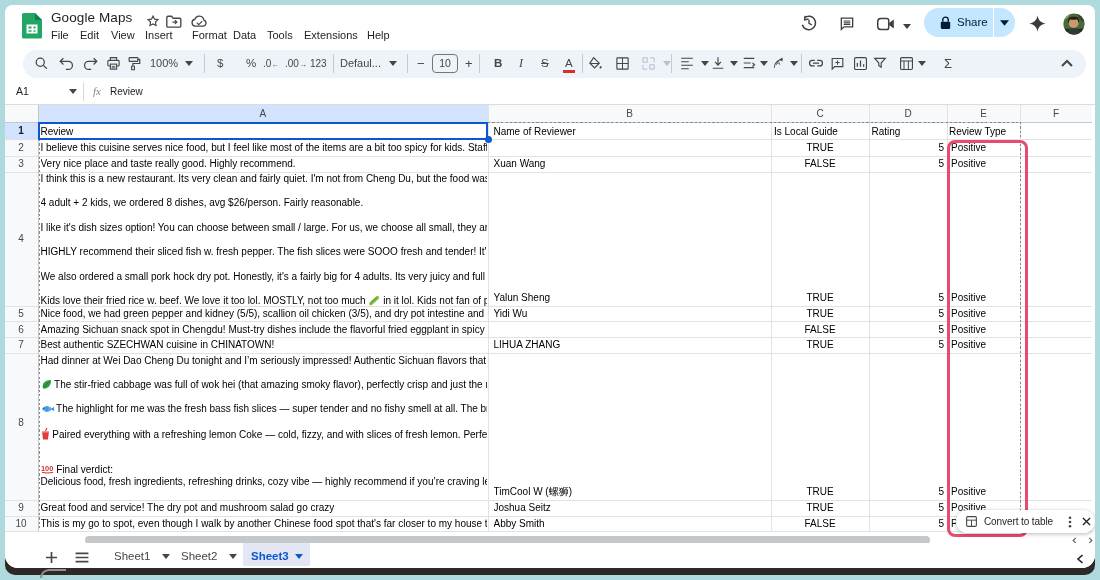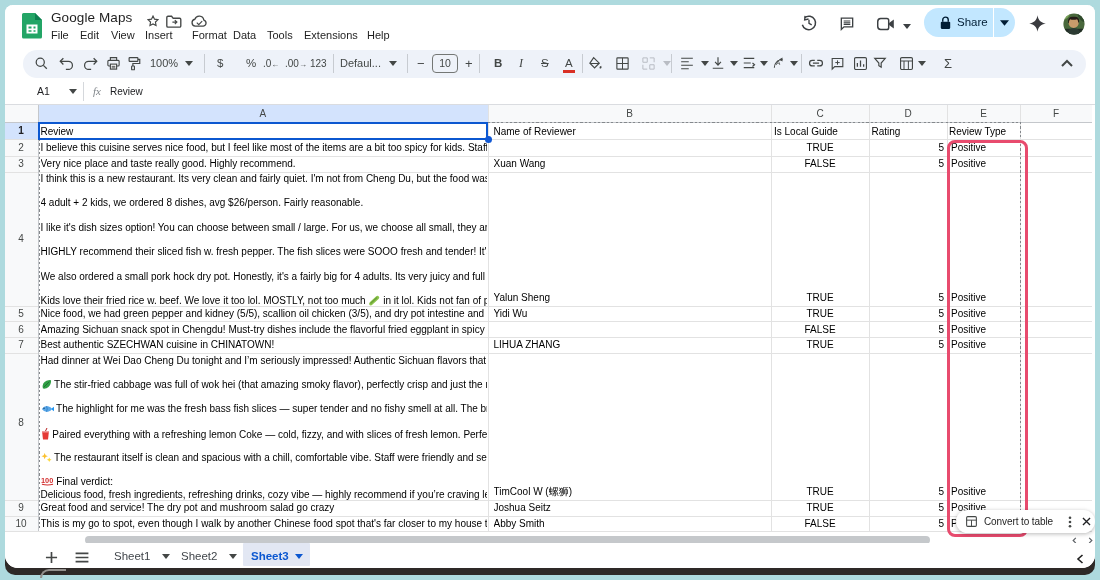--- a/index.html
+++ b/index.html
@@ -222,21 +222,21 @@
   <svg class="ic" style="left:895px;top:11px;" width="8" height="5" viewBox="0 0 10 6">
         <path d="M0 0 h10 l-5 6 z" fill="#434746"></path>
       </svg>
   <div class="tbtxt" style="left:921px;font-size:13px;">Σ</div>
   <svg class="ic" style="left:1038px;top:9px;" width="12" height="8" viewBox="0 0 12 8" fill="none" stroke="#434746" stroke-width="2">
         <path d="M1 7 L6 2 l5 5"></path>
       </svg>
 </div>
 
 <div class="abs" style="left:0;top:74px;width:1090px;height:26px;background:#fff;border-bottom:1px solid #dadce0;">
-  <div class="abs" style="left:11px;top:0;font-size:10.5px;color:#202124;line-height:25px;margin-left:21px;">A1</div>
+  <div class="abs" style="left:11px;top:0;font-size:10.5px;color:#202124;line-height:25px;">A1</div>
   <svg class="ic" style="left:64px;top:10px;" width="8" height="5" viewBox="0 0 10 6">
         <path d="M0 0 h10 l-5 6 z" fill="#434746"></path>
       </svg>
   <div class="abs" style="left:78px;top:3px;width:1px;height:19px;background:#d5d8dc;"></div>
   <div class="abs" style="left:88px;top:0;font-style:italic;font-size:11px;color:#80868b;line-height:25px;font-family:'Liberation Serif',serif;">fx</div>
   <div class="abs" style="left:105px;top:0;font-size:10px;color:#202124;line-height:25px;">Review</div>
 </div>
 
 <div id="grid" class="abs" style="left:0;top:100px;width:1090px;height:427px;overflow:hidden;">
 <div class="abs" style="left:0;top:0;width:1087px;height:17px;background:#f8f9fa;"></div>
@@ -355,24 +355,20 @@
             <path d="M5.5 2.3 Q7 4.9 5.5 7.6" stroke="#2b7cc4" stroke-width=".8" fill="none"></path>
             <circle cx="3" cy="4.3" r=".7" fill="#0d3a66"></circle>
           </svg> The highlight for me was the fresh bass fish slices — super tender and no fishy smell at all. The br</div>
         <div></div>
         <div><svg width="9" height="12" viewBox="0 0 9 12" style="vertical-align:-2px">
             <path d="M1 3 h7 l-1 8.5 h-5 z" fill="#e53935"></path>
             <path d="M1 3 h7 v1.5 h-7 z" fill="#ef9a9a"></path>
             <path d="M4.5 3 L6 0" stroke="#b71c1c" stroke-width="1"></path>
           </svg> Paired everything with a refreshing lemon Coke — cold, fizzy, and with slices of fresh lemon. Perfe</div>
         <div></div>
-        <div><svg width="11" height="11" viewBox="0 0 12 12" style="vertical-align:-2px">
-            <path d="M4 1 l1 2.5 L7.5 4.5 5 5.5 4 8 3 5.5 .5 4.5 3 3.5 Z" fill="#fbc02d"></path>
-            <path d="M9 6 l.8 1.7 1.7 .8 -1.7 .8 -.8 1.7 -.8 -1.7 -1.7 -.8 1.7 -.8 Z" fill="#fdd835"></path>
-          </svg> The restaurant itself is clean and spacious with a chill, comfortable vibe. Staff were friendly and se</div>
         <div></div>
         <div><svg width="13" height="10" viewBox="0 0 14 10" style="vertical-align:-1px">
             <text x="0" y="7" font-size="8" font-weight="bold" fill="#d32f2f" font-family="Liberation Sans">100</text>
             <path d="M1 8.5 Q7 10 13 8.5" stroke="#d32f2f" stroke-width="1.2" fill="none"></path>
           </svg> Final verdict:</div>
         <div>Delicious food, fresh ingredients, refreshing drinks, cozy vibe — highly recommend if you’re craving le</div>
       </div>
 <div class="abs" style="left:1014.5px;top:17px;width:1px;height:409px;background:repeating-linear-gradient(180deg,#84888c 0,#84888c 2.2px,transparent 2.2px,transparent 4.4px);"></div>
 <div class="abs" style="left:33.5px;top:34px;width:1px;height:392px;background:repeating-linear-gradient(180deg,#84888c 0,#84888c 2.2px,transparent 2.2px,transparent 4.4px);"></div>
 <div class="abs" style="left:483px;top:16.5px;width:532px;height:1px;background:repeating-linear-gradient(90deg,#84888c 0,#84888c 2.2px,transparent 2.2px,transparent 4.4px);"></div>

